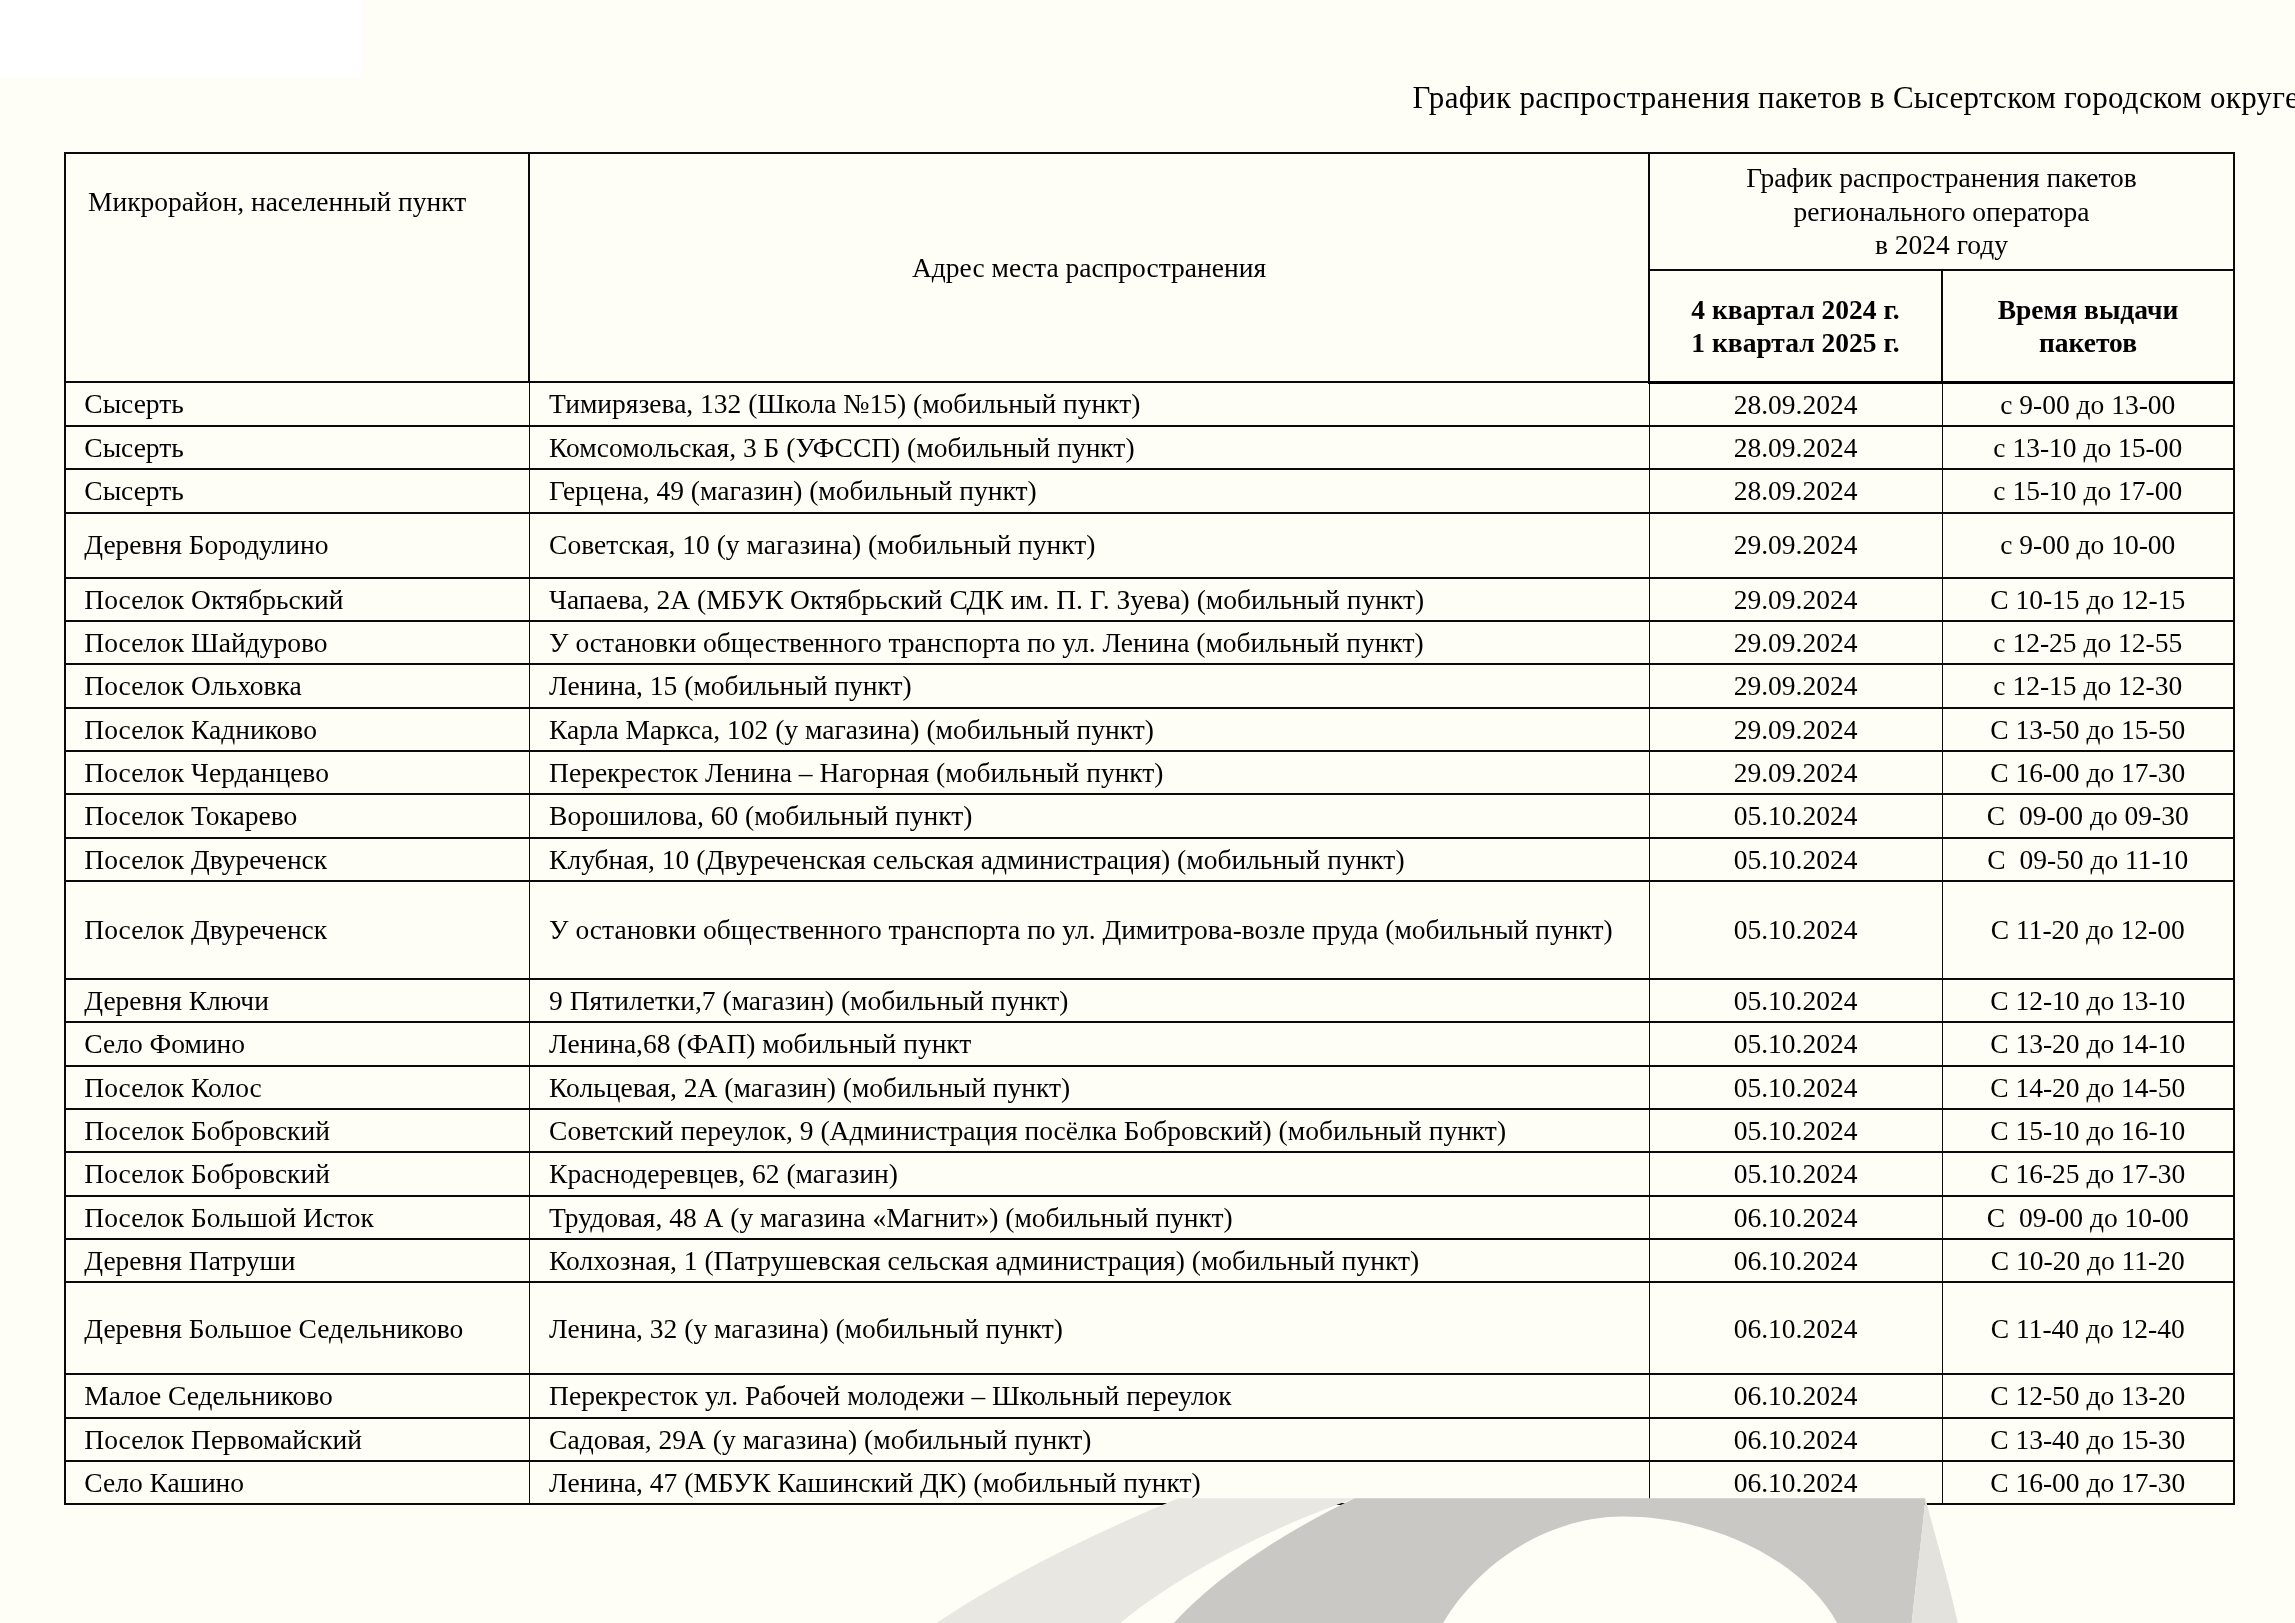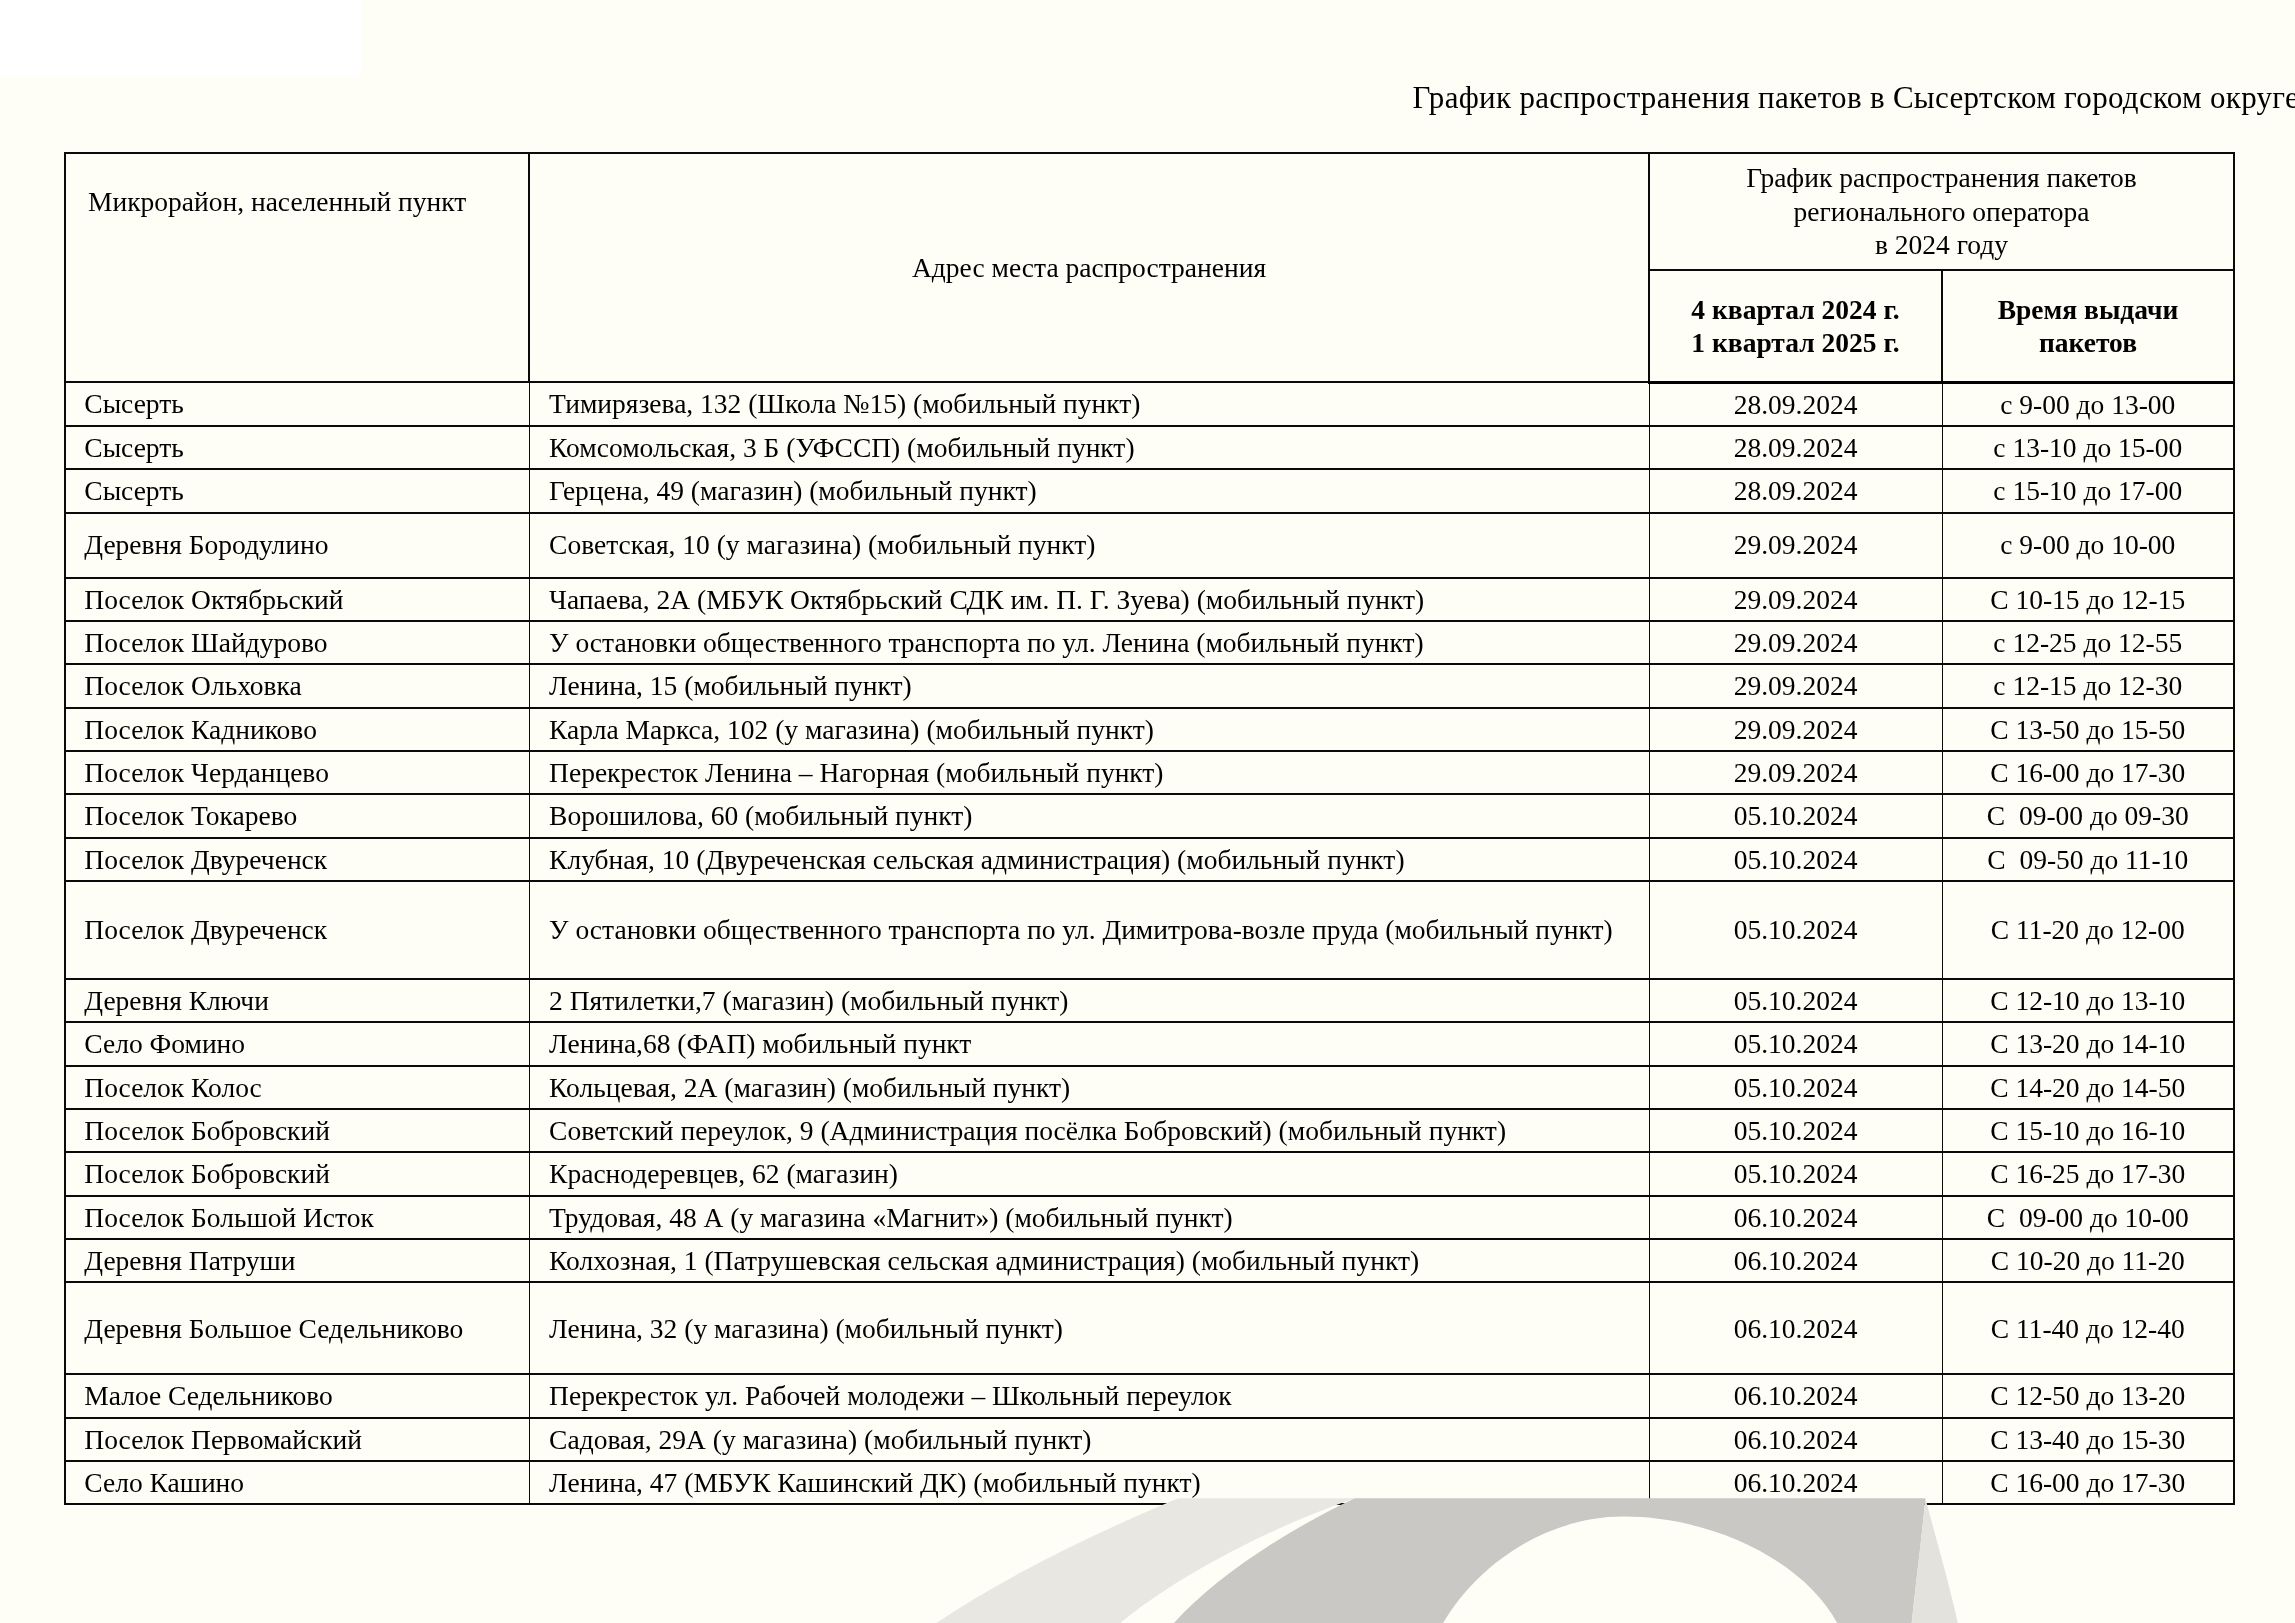--- a/index.html
+++ b/index.html
@@ -187,21 +187,21 @@
     <td class="c-time">С  09-50 до 11-10</td>
   </tr>
       <tr>
     <td class="c-loc">Поселок Двуреченск</td>
     <td class="c-addr">У остановки общественного транспорта по ул. Димитрова-возле пруда (мобильный пункт)</td>
     <td class="c-date">05.10.2024</td>
     <td class="c-time">С 11-20 до 12-00</td>
   </tr>
       <tr>
     <td class="c-loc">Деревня Ключи</td>
-    <td class="c-addr">2 Пятилетки,7 (магазин) (мобильный пункт)</td>
+    <td class="c-addr">9 Пятилетки,7 (магазин) (мобильный пункт)</td>
     <td class="c-date">05.10.2024</td>
     <td class="c-time">С 12-10 до 13-10</td>
   </tr>
       <tr>
     <td class="c-loc">Село Фомино</td>
     <td class="c-addr">Ленина,68 (ФАП) мобильный пункт</td>
     <td class="c-date">05.10.2024</td>
     <td class="c-time">С 13-20 до 14-10</td>
   </tr>
       <tr>

